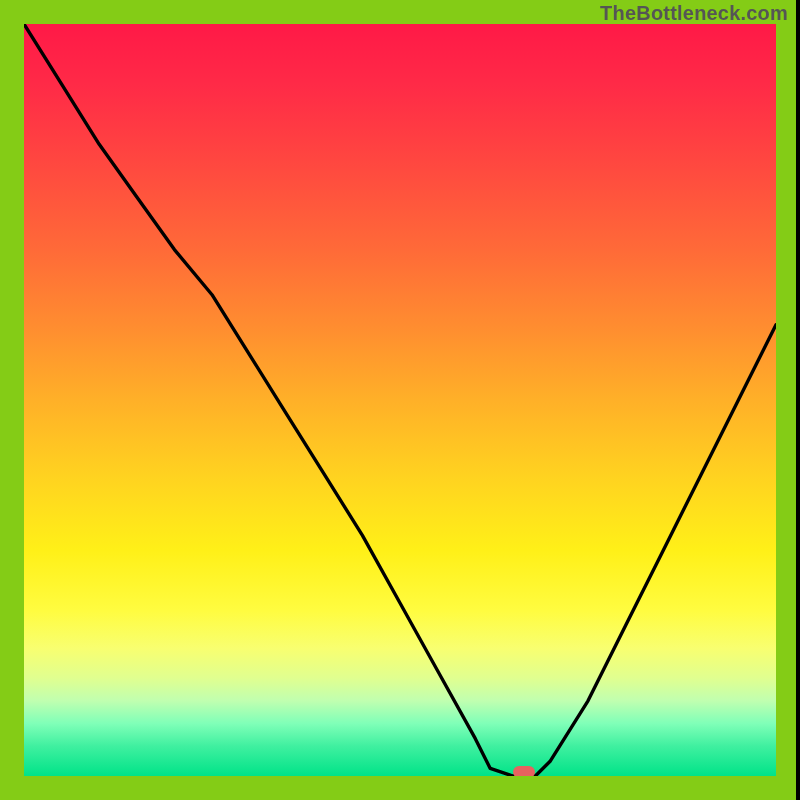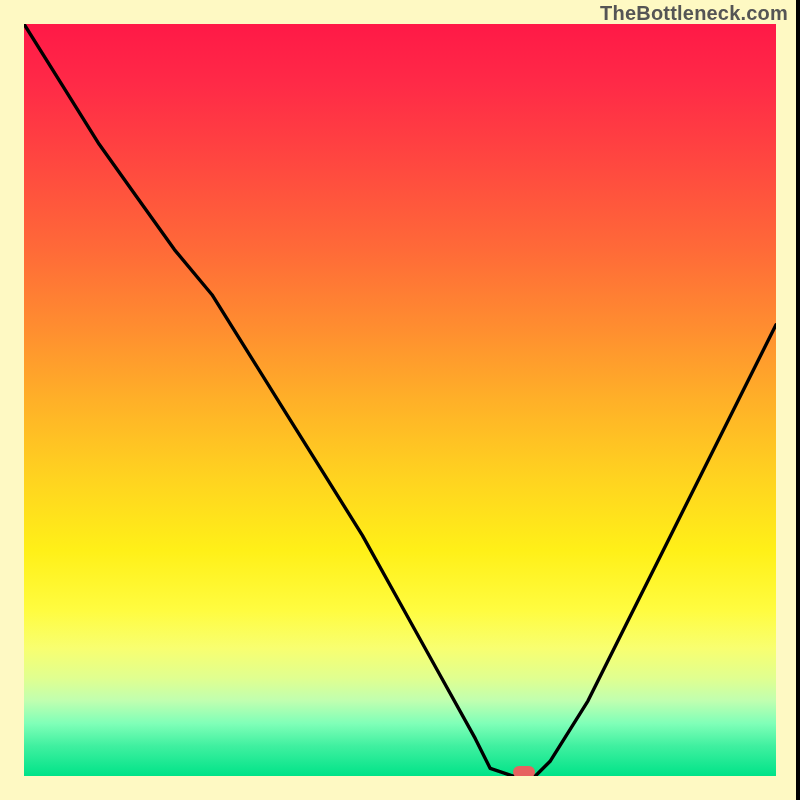--- a/index.html
+++ b/index.html
@@ -9,21 +9,21 @@
     height: 800px;
     background: #000;
     overflow: hidden;
     font-family: Arial, Helvetica, sans-serif;
   }
   .frame {
     position: absolute;
     top: 0; left: 0;
     width: 796px;
     height: 800px;
-    background: #fef9c3;
+    background: #84cc16;
   }
   .watermark {
     position: absolute;
     top: 2px;
     right: 8px;
     color: #555;
     font-size: 20px;
     font-weight: 600;
     letter-spacing: 0.2px;
     user-select: none;

